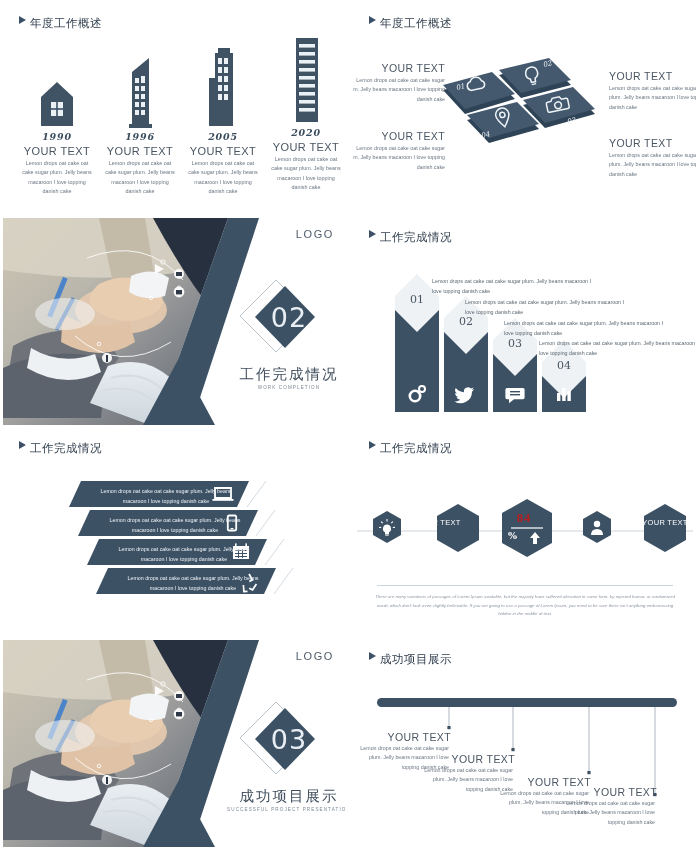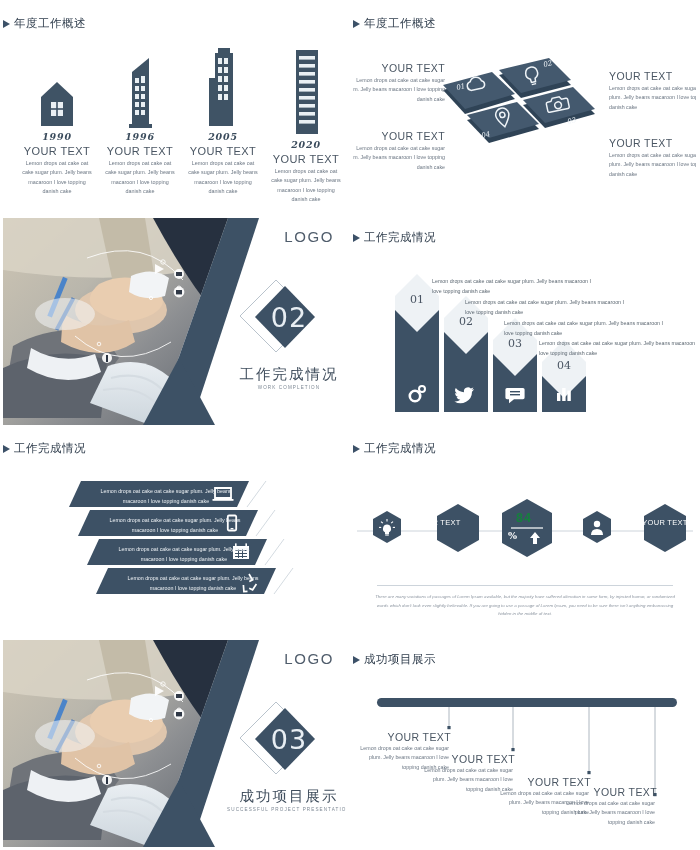--- a/index.html
+++ b/index.html
@@ -12,21 +12,21 @@
   .s1{left:3px;  top:4px;}
   .s2{left:353px;top:4px;}
   .s3{left:3px;  top:218px;}
   .s4{left:353px;top:218px;}
   .s5{left:3px;  top:429px;}
   .s6{left:353px;top:429px;}
   .s7{left:3px;  top:640px;}
   .s8{left:353px;top:640px;}
 
   
-  .title-row{position:absolute;left:0;top:12px;display:flex;align-items:center;gap:4px;}
+  .title-row{position:absolute;left:16px;top:12px;display:flex;align-items:flex-start;gap:4px;}
   .tri{width:0;height:0;border-left:7px solid #3c5168;
        border-top:4.5px solid transparent;border-bottom:4.5px solid transparent;}
   .title-txt{font-size:11.5px;color:#2f3d4c;letter-spacing:.5px;
              font-family:"DejaVu Sans",sans-serif;}
 
   
   .bcol{position:absolute;width:84px;text-align:center;}
   .bwrap{height:88px;display:flex;align-items:flex-end;justify-content:center;}
   .byear{font-size:9.5px;color:#3a4b5c;font-style:italic;font-weight:bold;
           margin-top:3px;letter-spacing:.8px;font-family:"DejaVu Serif",serif;}
@@ -35,42 +35,42 @@
 
   svg{display:block;overflow:visible;}
 
   
   .tiletxt{position:absolute;width:102px;}
   .tiletxt .h{font-size:10.5px;color:#4a5663;letter-spacing:.4px;}
   .tiletxt .b{font-size:5.3px;color:#6b7683;line-height:1.75;margin-top:2px;}
   .ta-r{text-align:right;} .ta-l{text-align:left;}
 
   
-  .logo{position:absolute;right:12px;top:10px;font-size:15px;color:#4f5c6b;
+  .logo{position:absolute;right:12px;top:10px;font-size:11px;color:#4f5c6b;
         letter-spacing:1.6px;}
   .dv-num{position:absolute;font-size:27px;color:#e8eef3;letter-spacing:1px;
           font-family:"DejaVu Sans",sans-serif;}
   .dv-cn{position:absolute;font-size:14.5px;color:#3f4d5c;letter-spacing:2px;
          font-family:"DejaVu Sans",sans-serif;}
   .dv-en{position:absolute;font-size:4.6px;color:#7d8894;letter-spacing:1.1px;}
 
   
   .ab-txt{position:absolute;font-size:5.3px;color:#5d6872;line-height:1.85;width:165px;}
   .ab-num{position:absolute;font-size:11px;color:#4a5563;
           font-family:"DejaVu Serif",serif;text-align:center;width:30px;}
 
   
   .pg-txt{position:absolute;font-size:5.3px;color:#eef2f5;line-height:1.8;
           width:150px;text-align:center;}
 
   
   .hx-lbl{position:absolute;font-size:7.5px;color:#ffffff;text-align:center;
           width:50px;line-height:1.35;letter-spacing:.3px;}
-  .hx-84{position:absolute;font-size:12.5px;color:#15803d;font-weight:bold;
-         font-family:Liberation Sans, sans-serif;text-align:center;width:46px;letter-spacing:1px;}
+  .hx-84{position:absolute;font-size:12.5px;color:#b91c1c;font-weight:bold;
+         font-family:Liberation Serif, serif;text-align:center;width:46px;letter-spacing:1px;}
   .hx-pct{position:absolute;font-size:9.5px;color:#ffffff;font-weight:bold;
           font-family:"DejaVu Serif",serif;}
   .lorem{position:absolute;font-size:4.4px;color:#8d96a1;line-height:1.95;
          text-align:center;font-style:italic;width:300px;}
 
   
   .dl-h{position:absolute;font-size:10.5px;color:#4a5663;letter-spacing:.4px;text-align:right;}
   .dl-b{position:absolute;font-size:5.3px;color:#6b7683;line-height:1.78;
         text-align:right;width:96px;}
 </style>
@@ -141,21 +141,21 @@
               <rect x="15" y="50" width="4" height="6"></rect>
               <rect x="21" y="50" width="4" height="6"></rect>
             </g>
           </svg>
     </div>
     <div class="byear">2005</div>
     <div class="bhead">YOUR TEXT</div>
     <div class="bbody">Lemon drops oat cake oat cake sugar plum. Jelly beans macaroon I love topping danish cake</div>
   </div>
 
-  <div class="bcol" style="left:261px;top:44px;">
+  <div class="bcol" style="left:261px;top:32px;">
     <div class="bwrap">
       <svg width="32" height="88" viewBox="0 0 32 88">
             <rect x="6" y="2" width="22" height="84" fill="#3f5365"></rect>
             <g fill="#eaf0f4">
               <rect x="9" y="8" width="16" height="3.6"></rect>
               <rect x="9" y="16" width="16" height="3.6"></rect>
               <rect x="9" y="24" width="16" height="3.6"></rect>
               <rect x="9" y="32" width="16" height="3.6"></rect>
               <rect x="9" y="40" width="16" height="3.6"></rect>
               <rect x="9" y="48" width="16" height="3.6"></rect>

